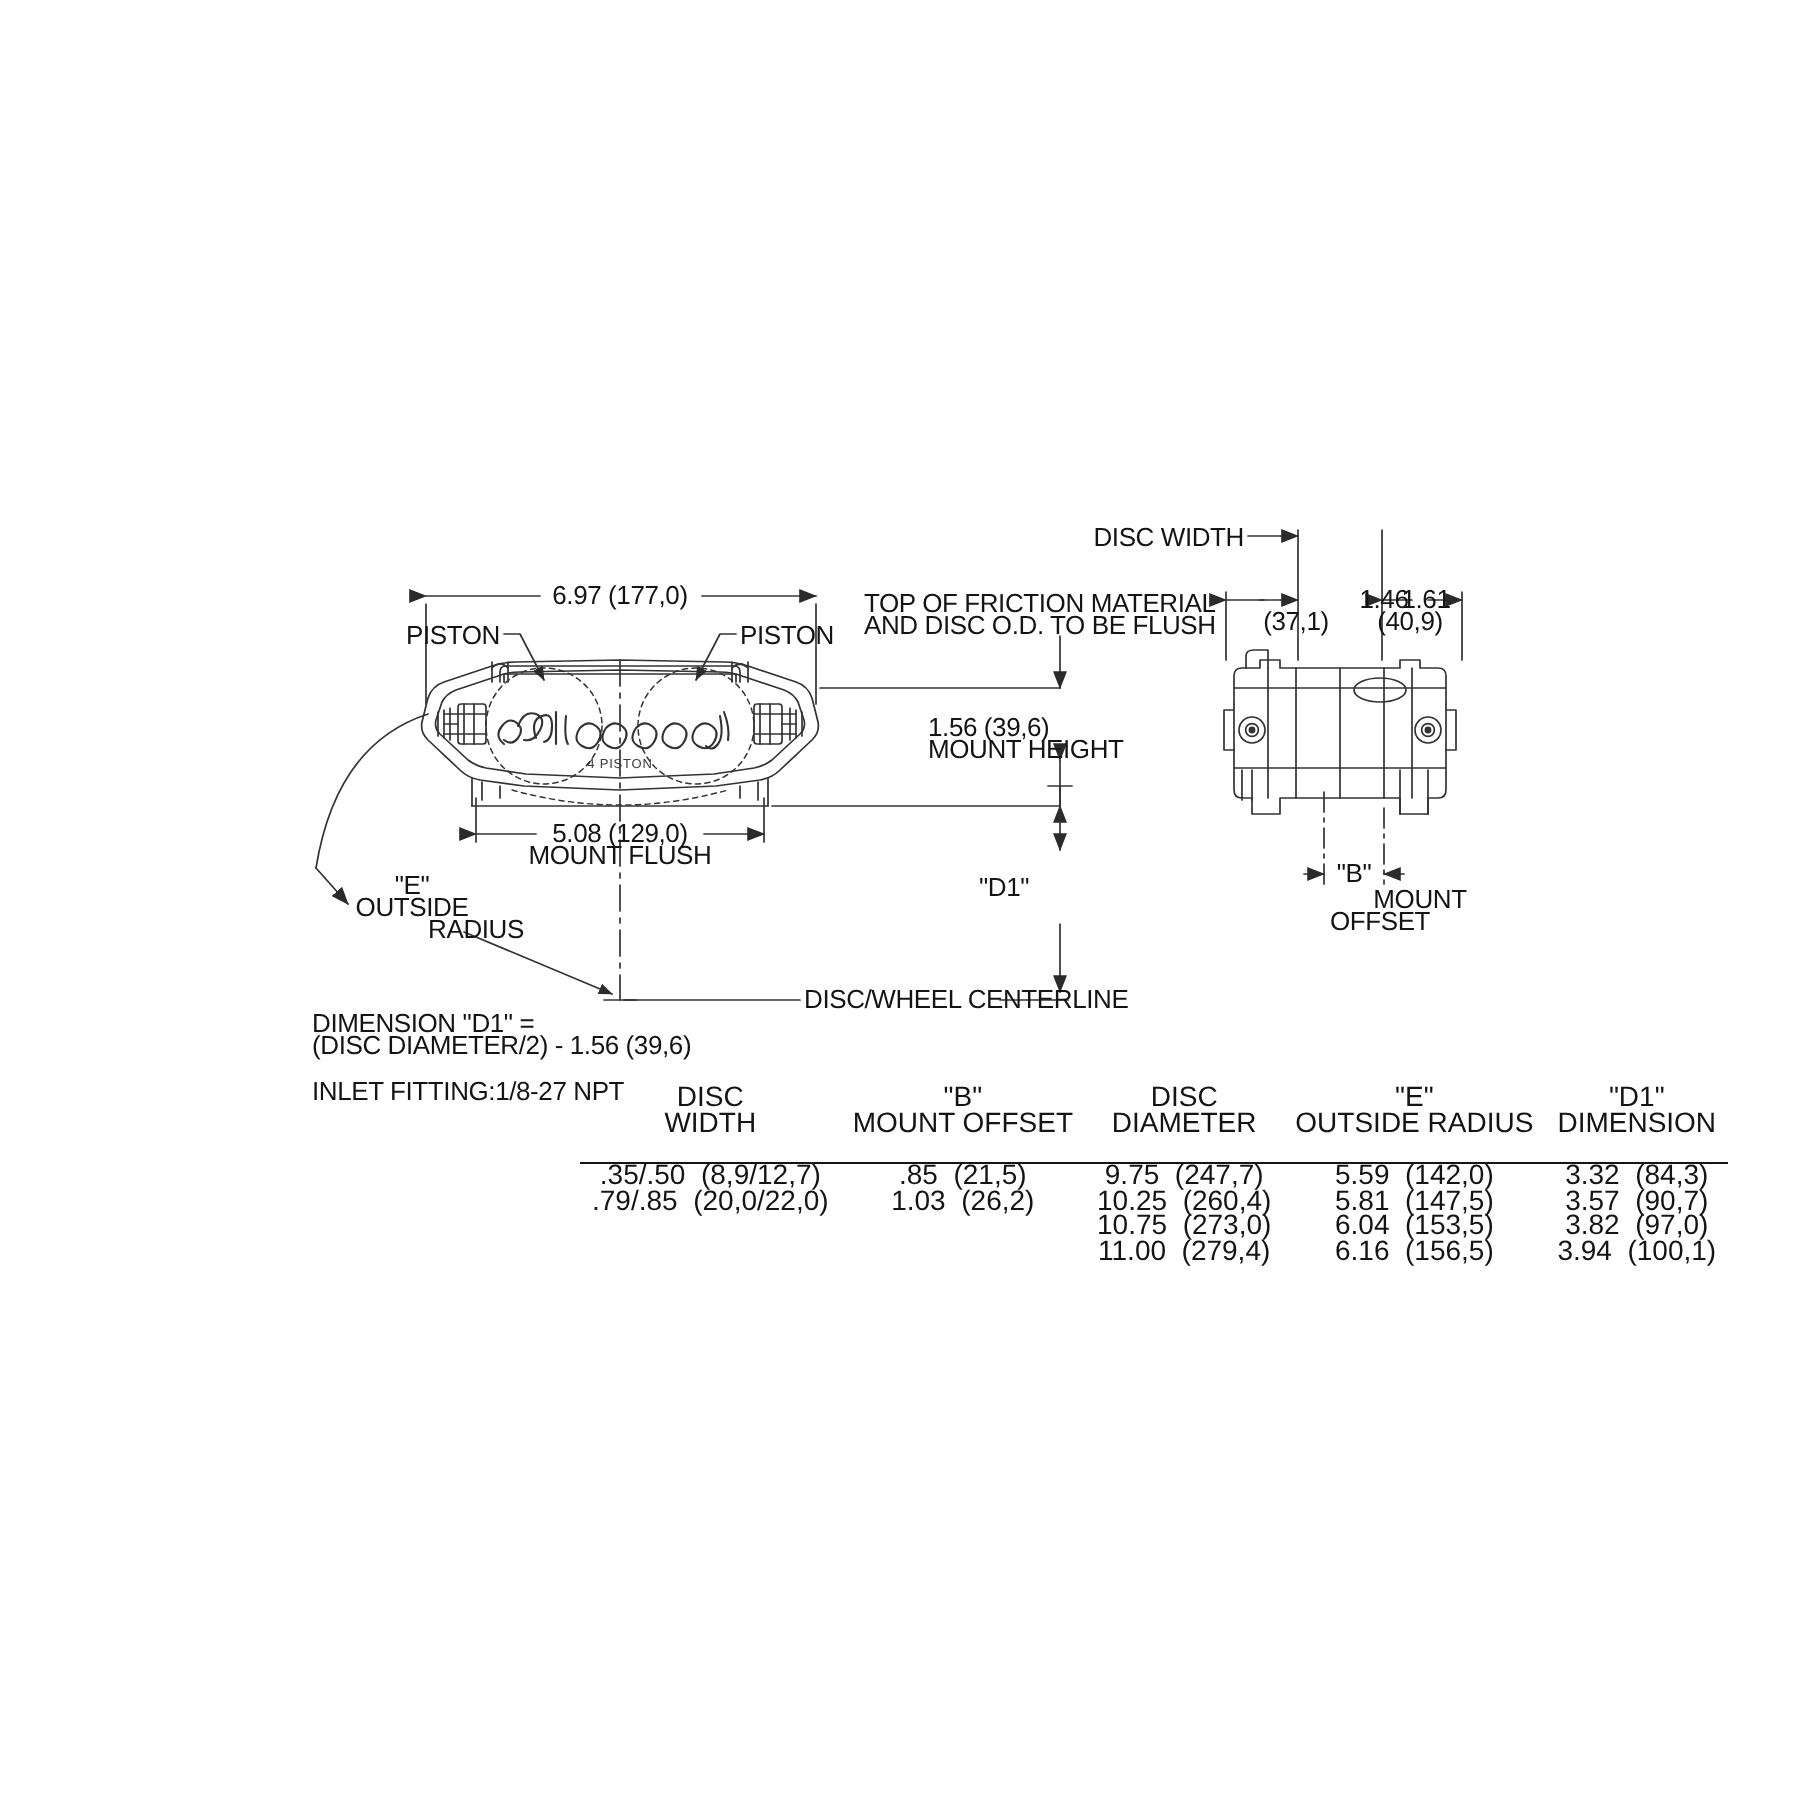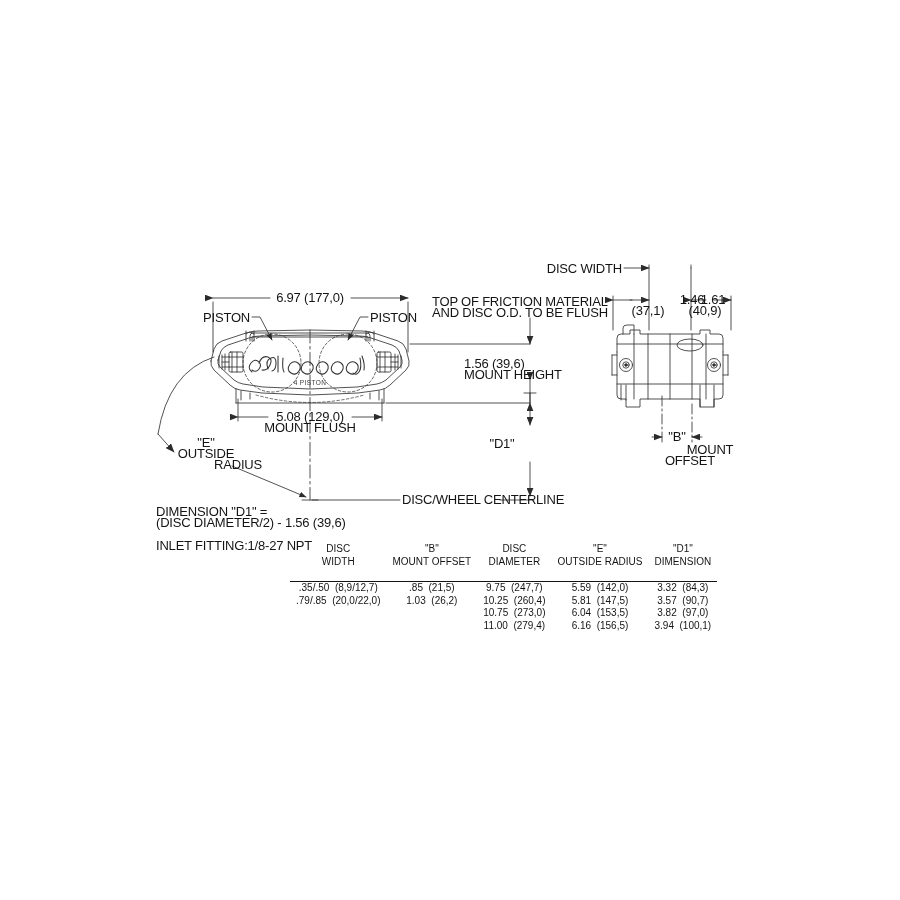--- a/index.html
+++ b/index.html
@@ -32,21 +32,21 @@
     white-space: pre;
     letter-spacing: -0.2px;
   }
   .txt.c { text-align: left; transform: translateX(-50%); }
   .txt.r { text-align: right; transform: translateX(-100%); }
   .tbl {
     position: absolute;
     left: 290px;
     top: 543px;
     font-family: "Liberation Sans", sans-serif;
-    font-size: 10px;
+    font-size: 14px;
     color: #141414;
     border-collapse: collapse;
   }
   .tbl th {
     font-weight: normal;
     text-align: center;
     padding: 0 6px 1px 6px;
     line-height: 11.5px;
     vertical-align: bottom;
     white-space: pre;

